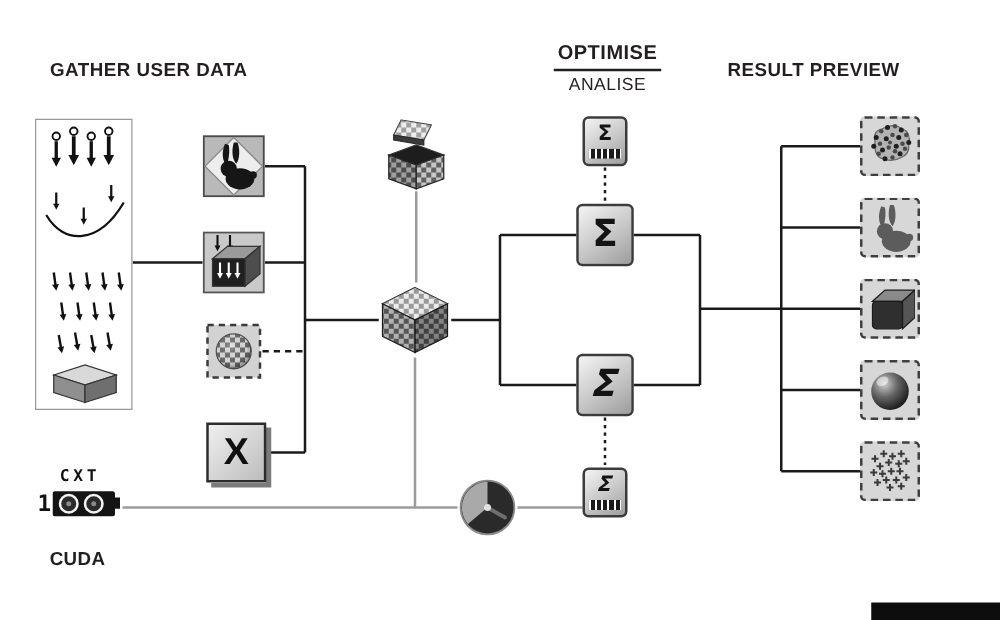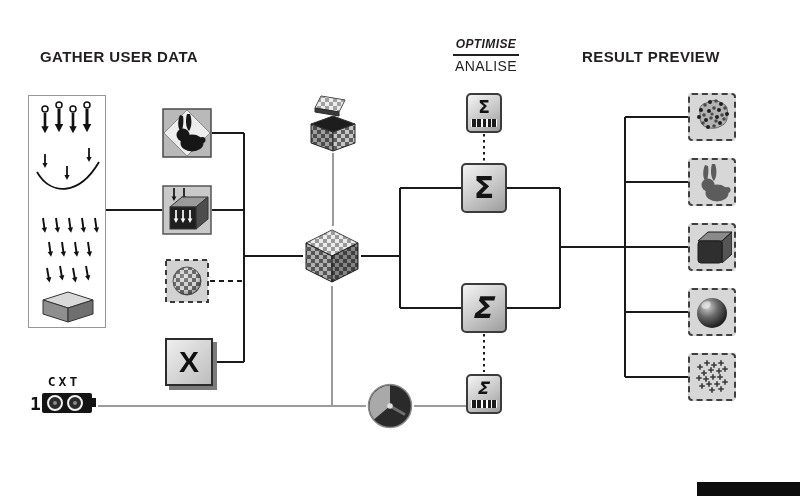--- a/index.html
+++ b/index.html
@@ -4,22 +4,22 @@
 <style>
   html,body{margin:0;padding:0;background:#fff;}
   .canvas{position:relative;width:800px;height:496px;background:#ffffff;
           font-family:"Liberation Sans",sans-serif;color:#231f20;overflow:hidden;}
   .abs{position:absolute;}
   .hdr{position:absolute;font-size:15px;font-weight:600;letter-spacing:.4px;
        text-align:left;color:#231f20;}
   .lbl{position:absolute;font-size:15px;font-weight:600;letter-spacing:.3px;
        text-align:center;color:#231f20;}
   .fracbox{position:absolute;left:440px;top:34px;width:92px;text-align:center;}
-  .fracbox .top{display:inline-block;font-size:12px;font-weight:600;letter-spacing:.4px;
-       border-bottom:2px solid #231f20;padding:0 3px 3px 3px;font-style:italic;}
+  .fracbox .top{display:inline-block;font-size:16px;font-weight:600;letter-spacing:.4px;
+       border-bottom:2px solid #231f20;padding:0 3px 3px 3px;}
   .fracbox .bot{display:block;font-size:14px;font-weight:400;letter-spacing:.4px;margin-top:2px;}
   .gatherbox{position:absolute;left:28px;top:95px;width:78px;height:233px;
        border:1.5px solid #979797;background:#fff;box-sizing:border-box;}
   .sigma-tile{position:absolute;box-sizing:border-box;border:2px solid #3b3b3b;border-radius:5px;
        background:linear-gradient(145deg,#f4f4f4 0%,#c6c6c6 55%,#9d9d9d 100%);
        display:flex;flex-direction:column;align-items:center;justify-content:center;}
   .sigma-big{width:46px;height:50px;}
   .sigma-big .sg{font-size:30px;font-weight:700;line-height:1;color:#141414;
        font-family:"DejaVu Sans",sans-serif;}
   .sigma-small{width:36px;height:40px;}
@@ -320,17 +320,18 @@
     </svg>
   </div>
 
   <div class="result-tile" style="top:353px">
     <svg width="40" height="40">
       <path stroke="#3a3a3a" stroke-width="1.6" fill="none" d="M5.2 10h5.6M8 7.2v5.6M12.2 6h5.6M15 3.2v5.6M19.2 8h5.6M22 5.2v5.6M26.2 6h5.6M29 3.2v5.6M30.2 12h5.6M33 9.2v5.6M24.2 14h5.6M27 11.2v5.6M16.2 13h5.6M19 10.2v5.6M9.2 16h5.6M12 13.2v5.6M4.2 21h5.6M7 18.2v5.6M11.2 22h5.6M14 19.2v5.6M18.2 20h5.6M21 17.2v5.6M25.2 20h5.6M28 17.2v5.6M30.2 25h5.6M33 22.2v5.6M22.2 27h5.6M25 24.2v5.6M14.2 27h5.6M17 24.2v5.6M7.2 29h5.6M10 26.2v5.6M17.2 33h5.6M20 30.2v5.6M26.2 32h5.6M29 29.2v5.6"></path>
     </svg>
   </div>
 
   <div class="lbl" style="left:16px;top:438px;width:92px;line-height:19px">
+    <span style="display:block">CUDA</span>
   </div>
 
   <div class="watermark"></div>
 
 </div>
 
 </body></html>

